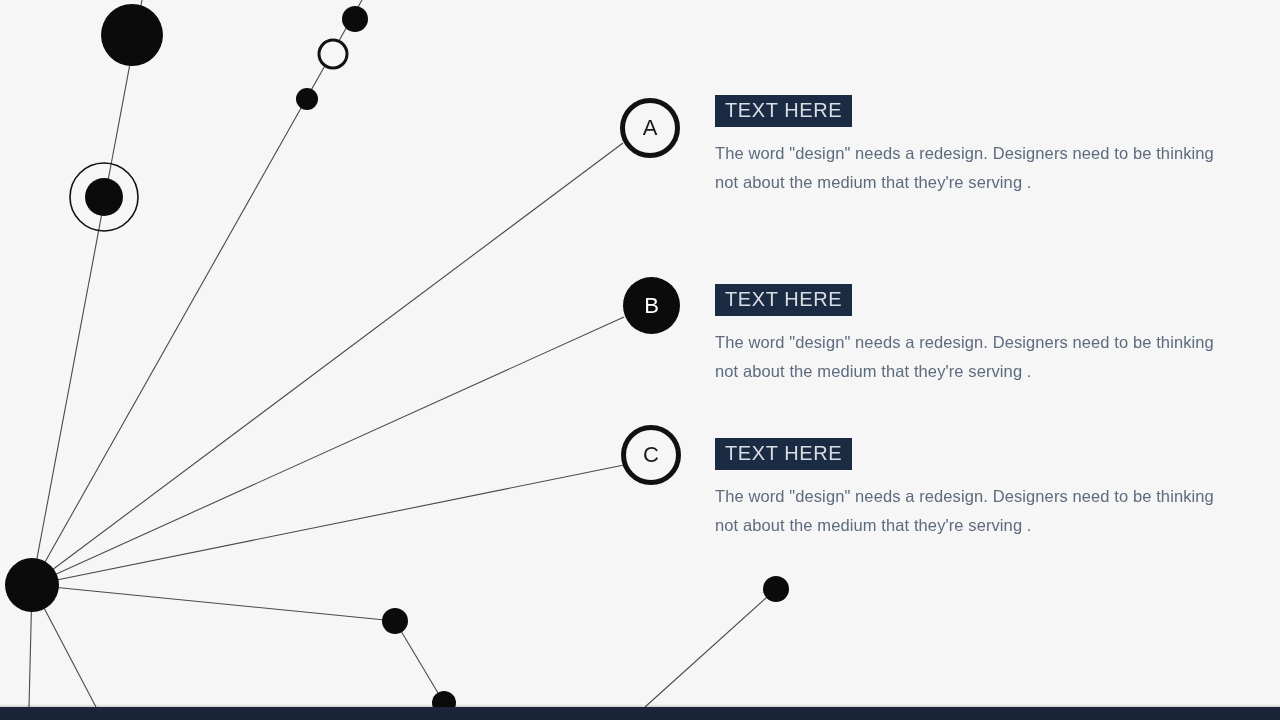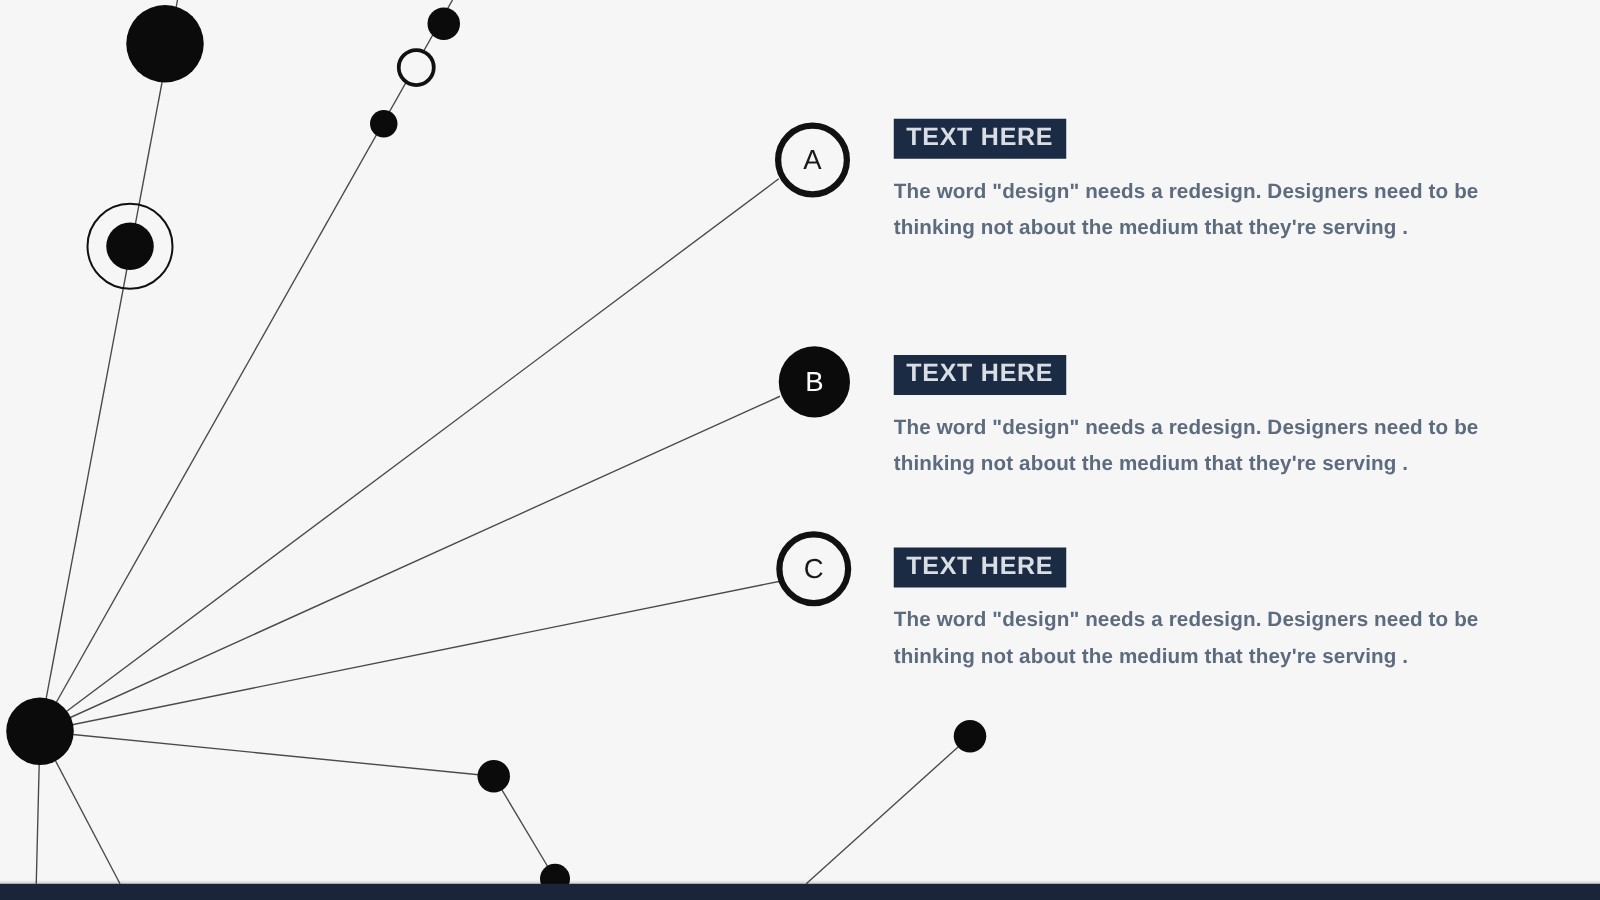--- a/index.html
+++ b/index.html
@@ -54,21 +54,20 @@
   }
   .marker.filled {
     background: #0b0b0b;
     border: 0;
     color: #ffffff;
   }
 
   
   .row {
     position: absolute;
-    font-weight: bold;
   }
   .badge {
     display: inline-block;
     background: #1c2b44;
     color: #d9dde4;
     font-size: 20px;
     letter-spacing: 0.6px;
     padding: 5px 10px 7px 10px;
     line-height: 1;
     white-space: nowrap;

